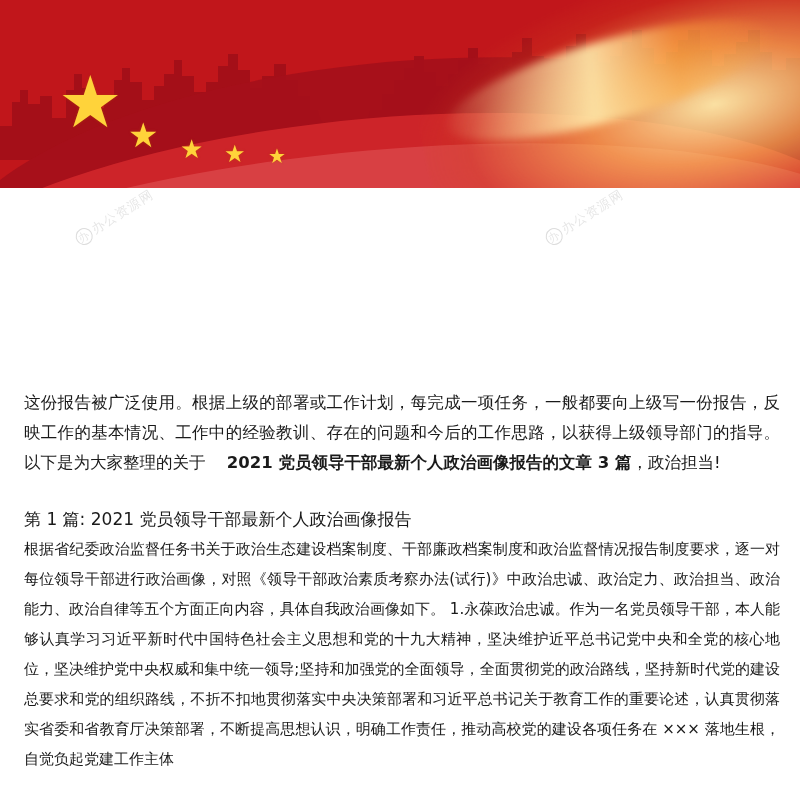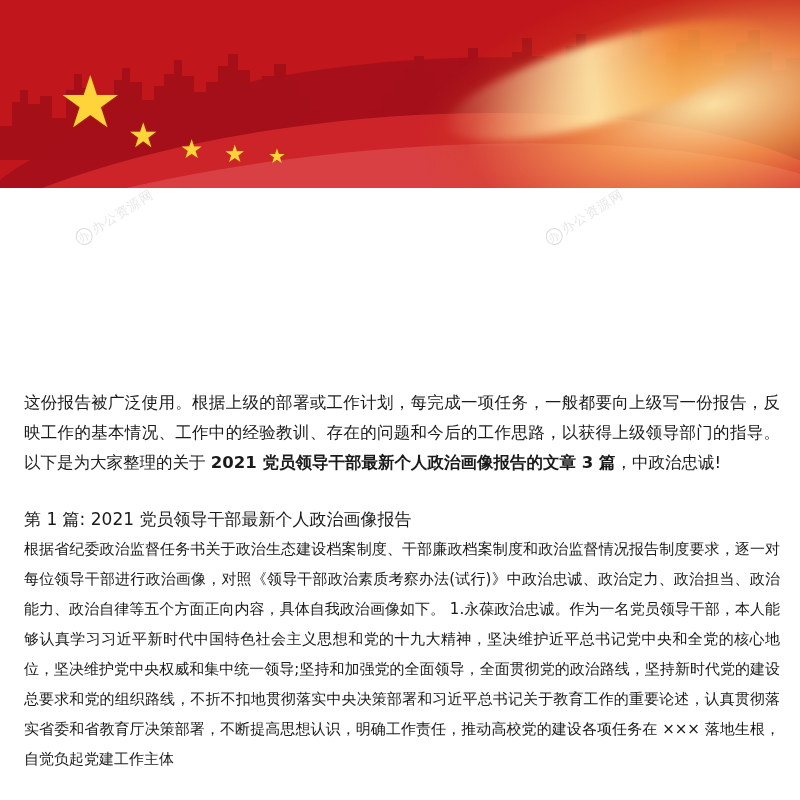--- a/index.html
+++ b/index.html
@@ -162,20 +162,21 @@
   .para {
     font-size: 16.5px;
     line-height: 30px;
     color: #1a1a1a;
     text-align: justify;
     margin: 0 0 0 0;
     font-family: "DejaVu Sans", "Liberation Sans", sans-serif;
   }
   .para strong {
     font-weight: bold;
+    margin-left: 16px;
   }
   .gap {
     height: 26px;
   }
   .section-title {
     font-size: 17px;
     line-height: 30px;
     color: #1a1a1a;
     margin: 0;
   }
@@ -234,21 +235,21 @@
 
   <div class="watermark wm-1">
     <span class="wm-ring">办</span><span>办公资源网</span>
   </div>
   <div class="watermark wm-2">
     <span class="wm-ring">办</span><span>办公资源网</span>
   </div>
 
   <div class="content">
 
-    <p class="para"><span>这份报告被广泛使用。根据上级的部署或工作计划，每完成一项任务，一般都要向上级写一份报告，反映工作的基本情况、工作中的经验教训、存在的问题和今后的工作思路，以获得上级领导部门的指导。 以下是为大家整理的关于 </span><strong>2021 党员领导干部最新个人政治画像报告的文章 3 篇</strong><span>，中政治忠诚!</span></p>
+    <p class="para"><span>这份报告被广泛使用。根据上级的部署或工作计划，每完成一项任务，一般都要向上级写一份报告，反映工作的基本情况、工作中的经验教训、存在的问题和今后的工作思路，以获得上级领导部门的指导。 以下是为大家整理的关于 </span><strong>2021 党员领导干部最新个人政治画像报告的文章 3 篇</strong><span>，政治担当!</span></p>
 
     <div class="gap"></div>
 
     <p class="section-title">第 1 篇: 2021 党员领导干部最新个人政治画像报告</p>
 
     <p class="body-text fade-last">根据省纪委政治监督任务书关于政治生态建设档案制度、干部廉政档案制度和政治监督情况报告制度要求，逐一对每位领导干部进行政治画像，对照《领导干部政治素质考察办法(试行)》中政治忠诚、政治定力、政治担当、政治能力、政治自律等五个方面正向内容，具体自我政治画像如下。 1.永葆政治忠诚。作为一名党员领导干部，本人能够认真学习习近平新时代中国特色社会主义思想和党的十九大精神，坚决维护近平总书记党中央和全党的核心地位，坚决维护党中央权威和集中统一领导;坚持和加强党的全面领导，全面贯彻党的政治路线，坚持新时代党的建设总要求和党的组织路线，不折不扣地贯彻落实中央决策部署和习近平总书记关于教育工作的重要论述，认真贯彻落实省委和省教育厅决策部署，不断提高思想认识，明确工作责任，推动高校党的建设各项任务在 ××× 落地生根，自觉负起党建工作主体</p>
   </div>
 
 </div>
 

